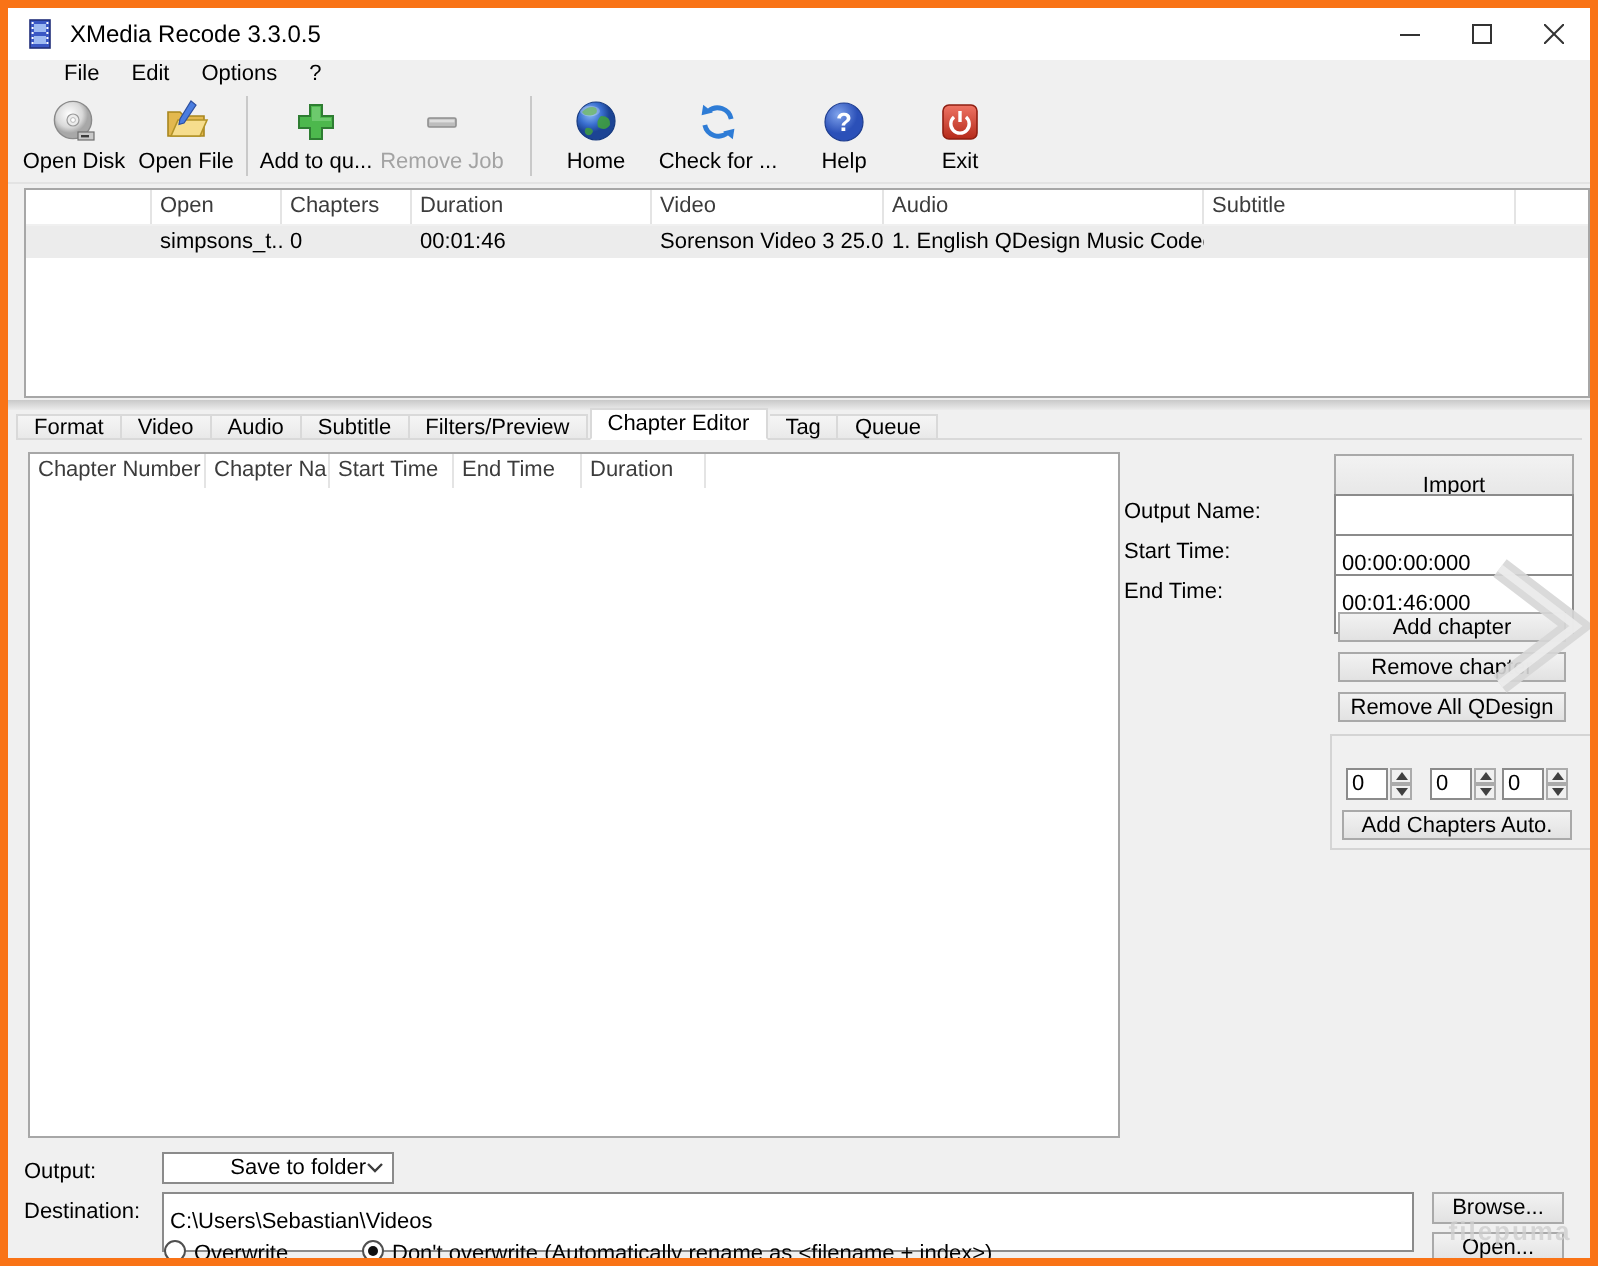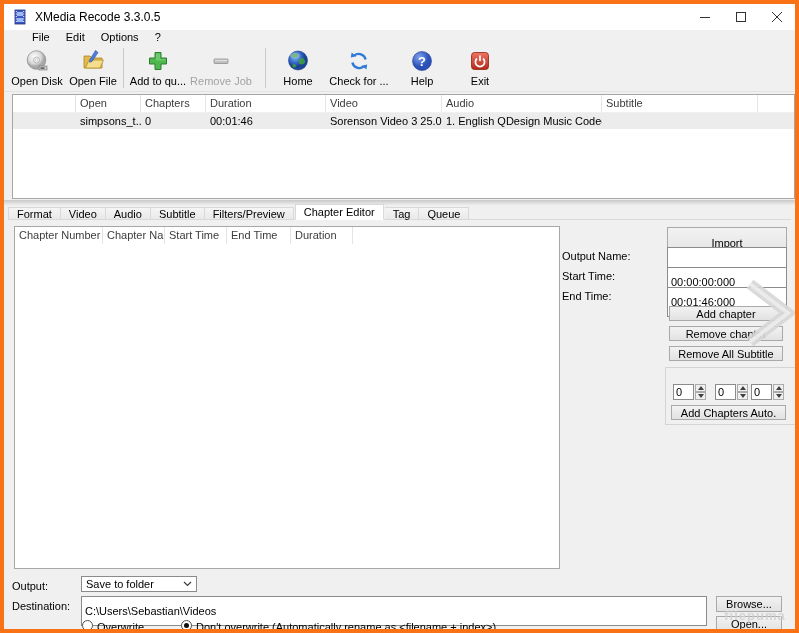--- a/index.html
+++ b/index.html
@@ -52,21 +52,21 @@
   .spinner { position:absolute; top:380px; display:flex; height:16px; }
   .spin-input { width:21px; height:16px; border:1px solid #8b8b8b; background:#fff; font-family:"Liberation Sans",sans-serif; font-size:11px; padding:0 2px; }
   .spin-arrows { display:flex; flex-direction:column; width:11px; height:16px; margin-left:1px; }
   .spin-btn { flex:1; border:1px solid #ababab; background:#f0f0f0; display:flex; align-items:center; justify-content:center; }
   .tri-up { width:0; height:0; border-left:3px solid transparent; border-right:3px solid transparent; border-bottom:4px solid #404040; }
   .tri-dn { width:0; height:0; border-left:3px solid transparent; border-right:3px solid transparent; border-top:4px solid #404040; }
   
   .next-arrow { position:absolute; left:736px; top:274px; z-index:3; pointer-events:none; }
   
   .blabel { position:absolute; white-space:nowrap; }
-  .dropdown { position:absolute; left:77px; top:572px; width:116px; height:16px; border:1px solid #8b8b8b; background:#fff; display:flex; align-items:center; padding:0 4px; }
+  .dropdown { position:absolute; left:77px; top:572px; width:116px; height:16px; border:1px solid #8b8b8b; background:#fff; display:flex; align-items:center; padding:0 4px;text-align:right; }
   .dd-text { flex:1; }
   .radio { position:absolute; width:11px; height:11px; border:1px solid #4f4f4f; border-radius:50%; background:#fff; }
   .radio.checked::after { content:""; position:absolute; left:2px; top:2px; width:5px; height:5px; border-radius:50%; background:#101010; }
   .watermark { position:absolute; left:710px; top:604px; width:82px; text-align:center; font-size:13px; font-weight:bold; letter-spacing:1px; color:#cfcfcf; opacity:.8; z-index:6; pointer-events:none; }
   .bbtn { z-index:4; }
 </style>
 </head>
 <body>
 
 <div class="win">
@@ -282,21 +282,21 @@
   <input class="field" style="left: 663px; top: 243px; width: 120px;" value="">
 
   <span class="rlabel" style="top:266px">Start Time:</span>
   <input class="field" style="left: 663px; top: 263px; width: 120px;" value="00:00:00:000">
 
   <span class="rlabel" style="top:286px">End Time:</span>
   <input class="field" style="left: 663px; top: 283px; width: 120px;" value="00:01:46:000">
 
   <div class="btn" style="left:665px;top:302px;width:114px;height:15px">Add chapter</div>
   <div class="btn" style="left:665px;top:322px;width:114px;height:15px">Remove chapter</div>
-  <div class="btn" style="left:665px;top:342px;width:114px;height:15px">Remove All Subtitle</div>
+  <div class="btn" style="left:665px;top:342px;width:114px;height:15px">Remove All QDesign</div>
 
   <div class="groupbox"></div>
 
   <div class="spinner" style="left:669px">
     <input class="spin-input" value="0" style="">
     <div class="spin-arrows">
       <div class="spin-btn">
           <div class="tri-up"></div>
         </div>
       <div class="spin-btn">

